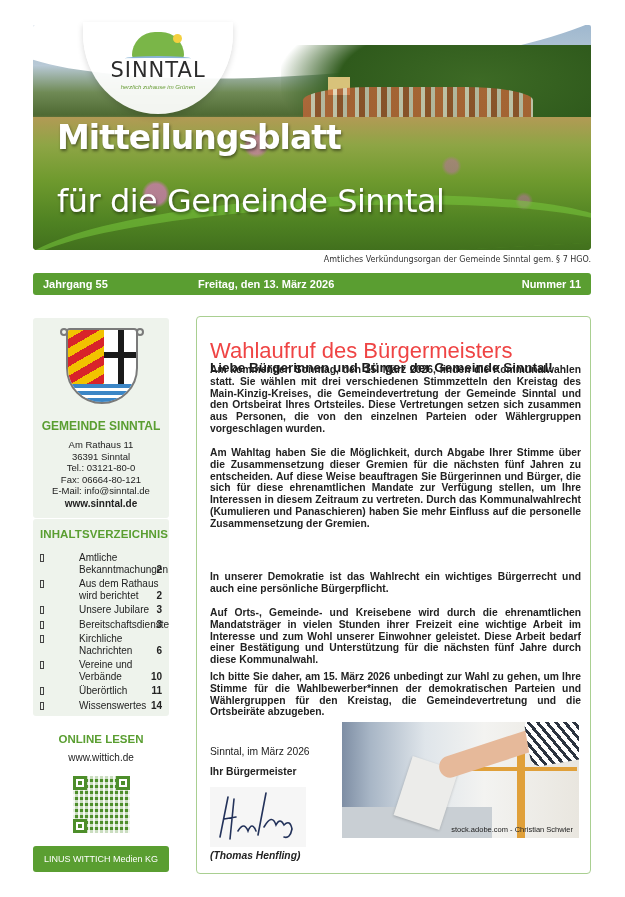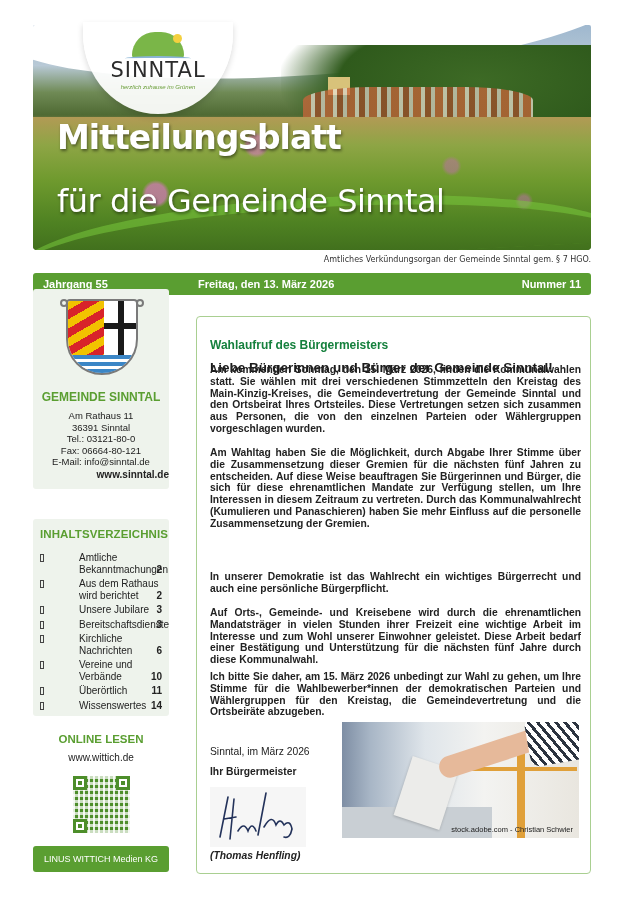--- a/index.html
+++ b/index.html
@@ -93,21 +93,21 @@
     position: absolute; left: 33px; top: 273px; width: 558px; height: 22px;
     background: #5a9e31; border-radius: 3px; color: #ffffff; font-weight: bold; font-size: 11px;
   }
   .issue-bar span { position: absolute; top: 5px; }
   .issue-vol { left: 10px; }
   .issue-date { left: 165px; }
   .issue-num { right: 10px; }
 
   
   .side-card { position: absolute; left: 33px; width: 136px; background: #eef3ec; border-radius: 3px; }
-  .contact-card { top: 289px; height: 200px; }
+  .contact-card { top: 318px; height: 200px; }
   .toc-card { top: 519px; height: 197px; }
   .coat {
     position: absolute; left: 33px; top: 10px; width: 72px; height: 76px;
     border-radius: 4px 4px 36px 36px; overflow: hidden; border: 2px solid #7a7a7a;
     background: #ffffff;
   }
   .coat .chev {
     position: absolute; left: 0; top: 0; width: 36px; height: 54px;
     background: repeating-linear-gradient(150deg, #f2c200 0 8px, #d8232a 8px 16px);
   }
@@ -124,21 +124,21 @@
 
   .muni-name {
     position: absolute; left: 0; top: 101px; width: 136px; text-align: center;
     color: #5a9e31; font-weight: bold; font-size: 12px;
   }
   .contact-lines {
     position: absolute; left: 0; top: 121px; width: 136px; text-align: center;
     font-size: 9.5px; line-height: 11.5px; color: #222;
   }
   .muni-web {
-    position: absolute; left: 0; top: 180px; width: 136px; text-align: right;
+    position: absolute; left: 0; top: 180px; width: 136px; text-align: center;
     font-weight: bold; font-size: 10px; color: #222;
   }
 
   .toc-title {
     position: absolute; left: 7px; top: 9px; color: #5a9e31; font-weight: bold; font-size: 11.5px; letter-spacing: 0.1px;
   }
   .toc-list { position: absolute; left: 7px; top: 33px; width: 122px; list-style: none; }
   .toc-item { position: relative; font-size: 10px; line-height: 11.5px; margin-bottom: 3px; padding-left: 12px; color: #222; }
   .toc-item .bullet {
     position: absolute; left: 0; top: 2px; width: 4px; height: 8px; border: 1px solid #444;
@@ -171,21 +171,21 @@
     background: #5a9e31; border-radius: 3px; color: #ffffff; font-size: 9px;
     text-align: center; line-height: 26px;
   }
 
   
   .article {
     position: absolute; left: 196px; top: 316px; width: 395px; height: 558px;
     border: 1px solid #a9cf91; border-radius: 4px; background: #ffffff;
   }
   .article-title {
-    position: absolute; left: 13px; top: 21px; font-weight: bold; font-size: 12px; color: #15803d;
+    position: absolute; left: 13px; top: 21px; font-weight: normal; font-size: 22px; color: #ef4444;
   }
   .article-subtitle {
     position: absolute; left: 13px; top: 43px; font-weight: bold; font-size: 13.5px; color: #1a1a1a;
   }
   .para {
     position: absolute; left: 13px; width: 371px; font-size: 10.3px; line-height: 11.8px;
     text-align: justify; color: #222; font-weight: bold;
   }
   .signoff-place { position: absolute; left: 13px; top: 429px; font-size: 10.3px; color: #222; }
   .signoff-role { position: absolute; left: 13px; top: 449px; font-size: 10.3px; font-weight: bold; color: #222; }

